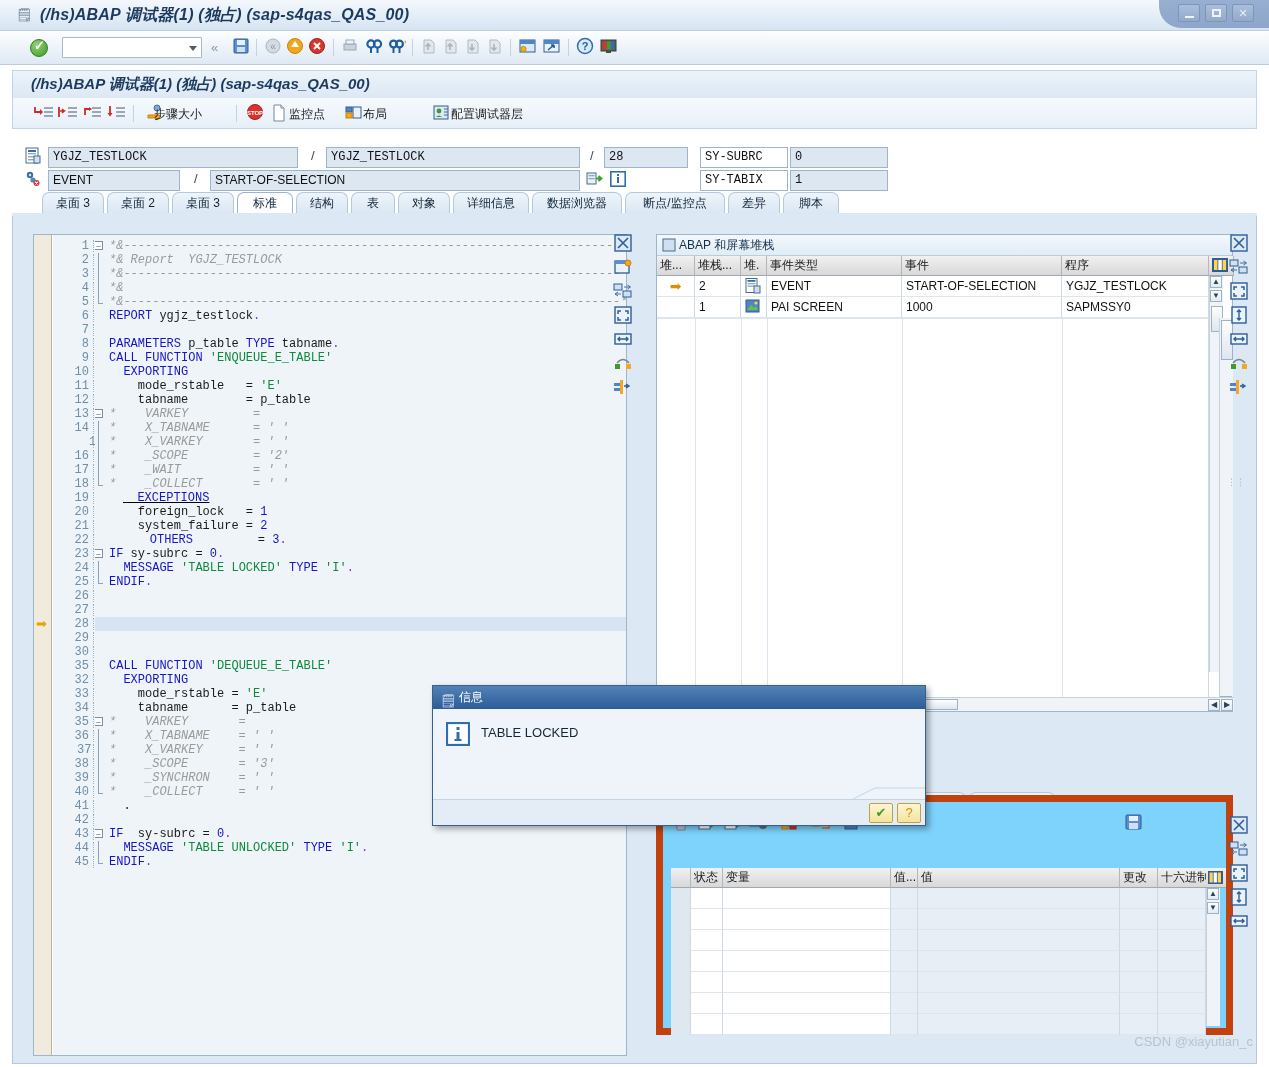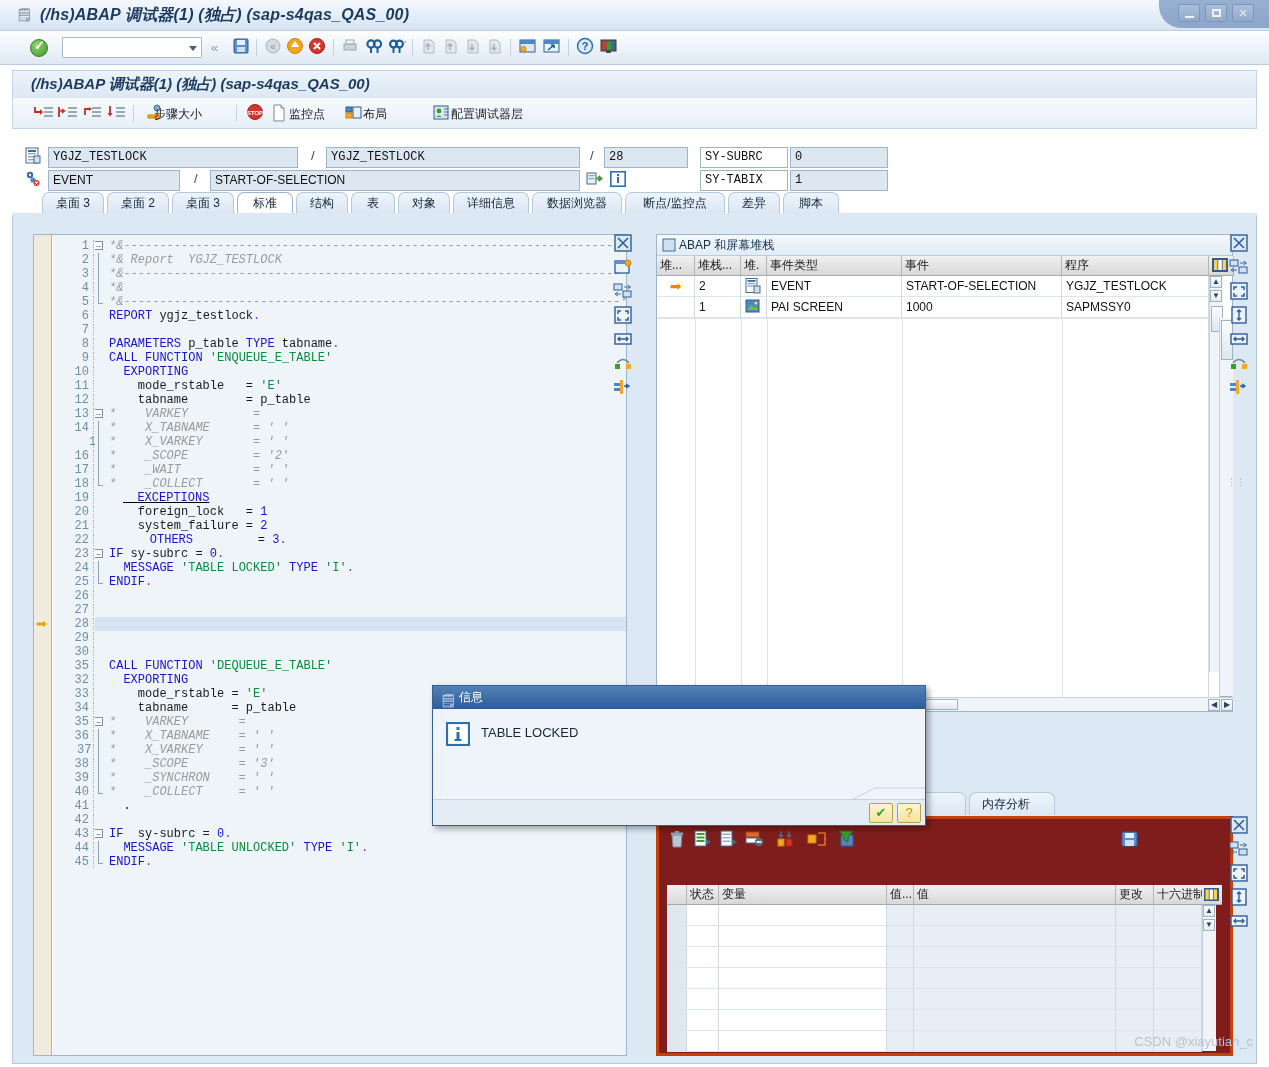--- a/index.html
+++ b/index.html
@@ -138,21 +138,21 @@
   .vtool{ position:absolute; width:26px; }
   .vbtn{ position:relative; width:22px; height:20px; margin-bottom:4px; }
 
   
   #stackpane{ position:absolute; left:643px; top:18px; width:577px; height:478px; background:#fff; border:1px solid #9eb6cc; }
   #stacktitle{ position:absolute; left:0; top:0; width:100%; height:21px; background:linear-gradient(180deg,#f3f8fc,#e1ecf6); border-bottom:1px solid #b9cde0; font-size:12px; line-height:20px; padding-left:22px; color:#13304e; }
   .gridhdr{ position:absolute; height:20px; background:linear-gradient(180deg,#f1f1f1,#d8d8d8); border-right:1px solid #b6b6b6; border-bottom:1px solid #9fa9b3; font-size:12px; line-height:19px; padding-left:3px; color:#1a1a1a; overflow:hidden; white-space:nowrap; }
   .gridcell{ position:absolute; height:21px; border-right:1px solid #cfd9e3; border-bottom:1px solid #dde5ed; font-size:12px; line-height:20px; padding-left:4px; color:#111; overflow:hidden; white-space:nowrap; background:#fff; }
 
   
-  #varspane{ position:absolute; left:643px; top:600px; width:577px; height:240px; background:#7f1d1d; border:3px solid #c2410c; }
+  #varspane{ position:absolute; left:643px; top:579px; width:577px; height:240px; background:#7dd3fc; border:7px solid #c2410c; }
   #varstabs{ position:absolute; left:643px; top:576px; width:577px; height:24px; }
   .vtab{ position:absolute; top:0; height:23px; line-height:22px; padding:0 12px; font-size:12px; background:linear-gradient(180deg,#eef4fa,#dce8f4); border:1px solid #b5c9dc; border-bottom:none; border-radius:7px 7px 0 0; color:#10243a; white-space:nowrap;}
 
   
   #dialog{ position:absolute; left:432px; top:685px; width:494px; height:141px; background:#eaf1f8; border:1px solid #3a5f8f; box-shadow:3px 3px 6px rgba(0,0,0,.35); z-index:60; }
   .dlghead{ position:absolute; left:0; top:0; width:100%; height:23px; background:linear-gradient(180deg,#5382b8,#2c5c97); color:#fff; font-size:12px; line-height:22px; padding-left:26px; }
   .dlgbody{ position:absolute; left:0; top:23px; width:100%; height:92px; background:#eef4fa; }
   .dlgfoot{ position:absolute; left:0; bottom:0; width:100%; height:26px; background:#e4edf6; border-top:1px solid #c3d4e4; }
   .dlgbtn{ position:absolute; top:3px; width:24px; height:20px; border:1px solid #b9a24a; border-radius:2px; background:linear-gradient(180deg,#fdf6d5,#f3e59a); text-align:center; line-height:18px; font-size:13px; }
 

